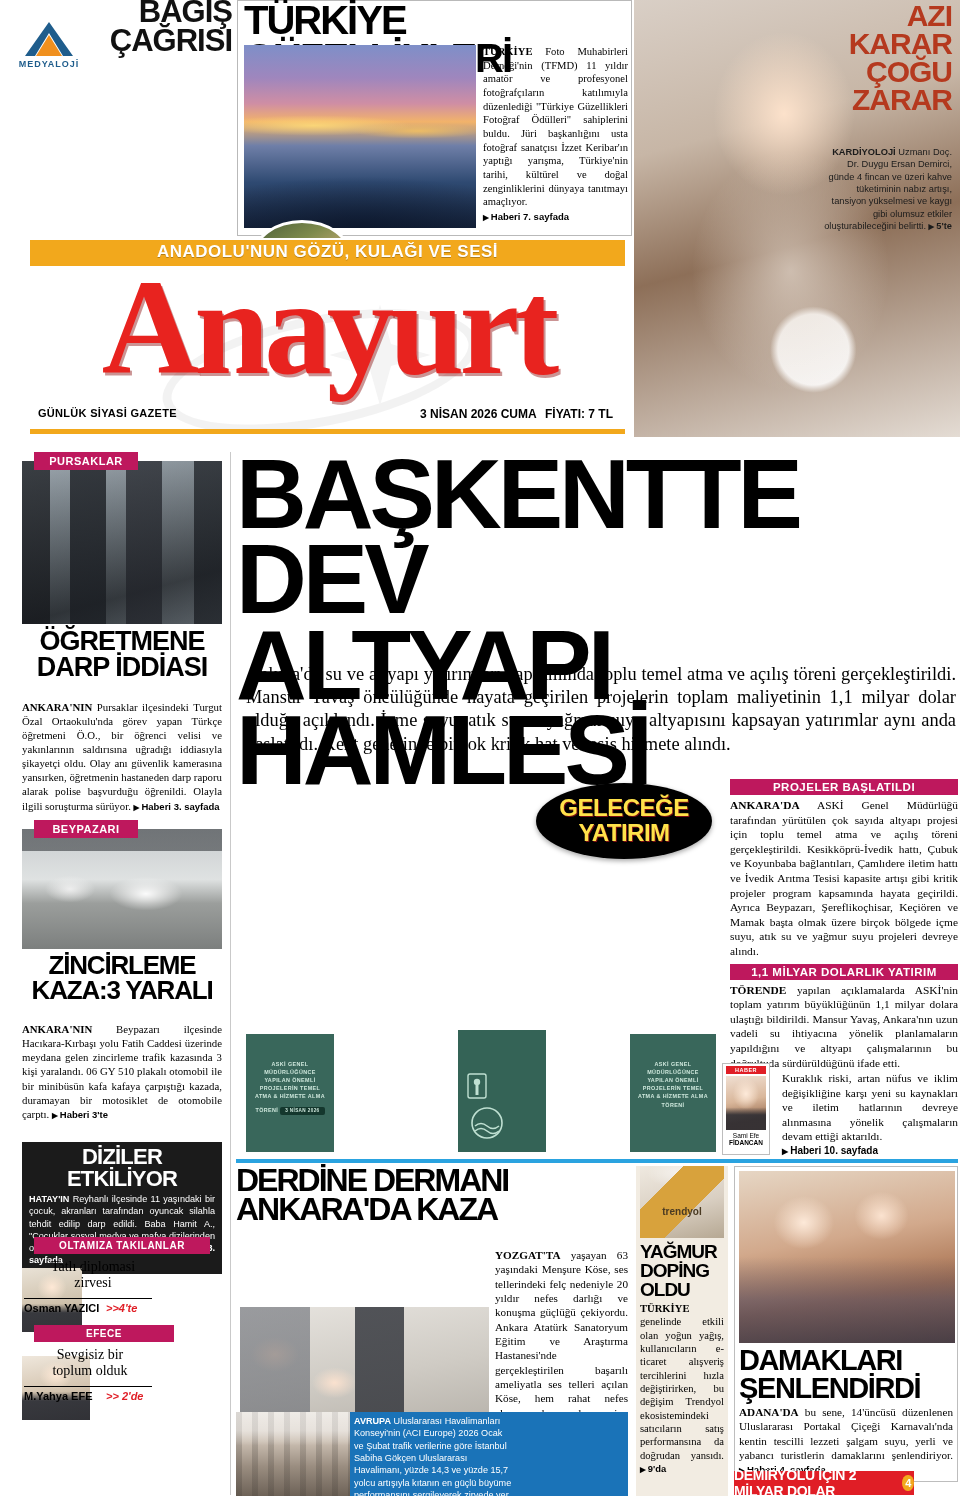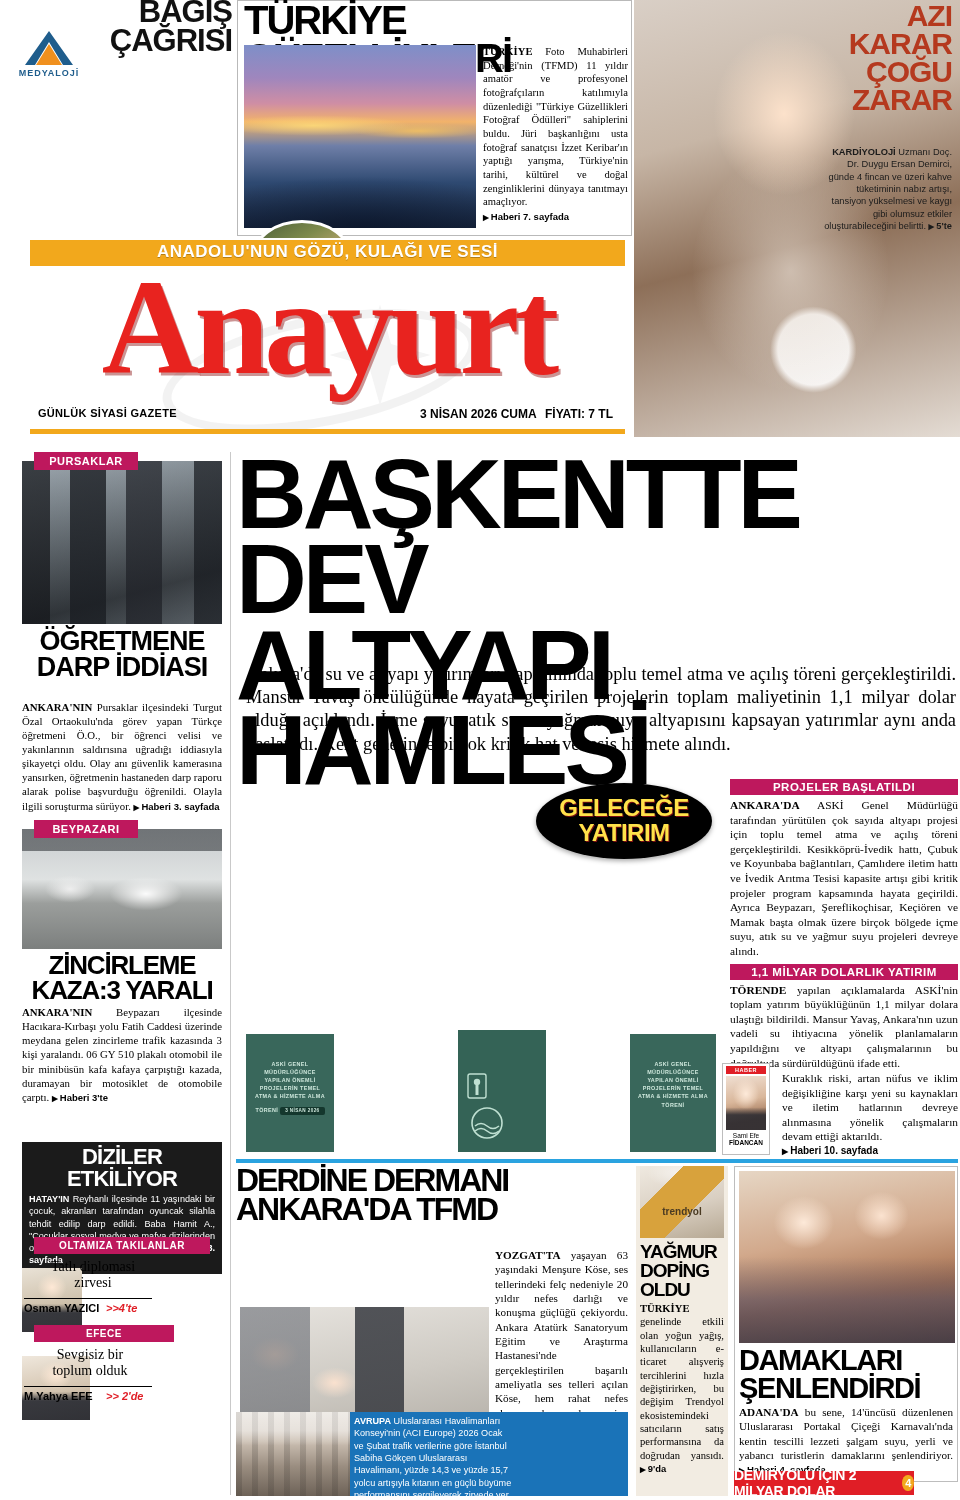--- a/index.html
+++ b/index.html
@@ -124,21 +124,21 @@
   }
 </style>
 </head>
 <body>
 
 <div class="page">
 
   <div class="abs" style="left:0;top:0;width:235px;height:236px;">
     <div class="ph ph-blood abs" style="inset:0;"></div>
 
-    <div class="abs" style="left:6px;top:15px;width:86px;height:66px;background:#fff;border-radius:3px;display:flex;flex-direction:column;align-items:center;justify-content:center;">
+    <div class="abs" style="left:6px;top:6px;width:86px;height:66px;background:#fff;border-radius:3px;display:flex;flex-direction:column;align-items:center;justify-content:center;">
       <svg width="52" height="38" viewBox="0 0 52 38">
         <path d="M26 2 L50 36 L40 36 L26 13 L12 36 L2 36 Z" fill="#1f5d8c"></path>
         <path d="M26 15 L39 36 L13 36 Z" fill="#f0901e"></path>
       </svg>
       <div class="abs" style="bottom:3px;left:0;width:100%;text-align:center;font-size:9px;font-weight:bold;color:#1f5d8c;letter-spacing:1px;">MEDYALOJİ</div>
     </div>
 
     <div class="abs" style="left:88px;top:-2px;width:144px;text-align:right;color:#111;font-weight:bold;font-size:31px;line-height:.92;letter-spacing:-1px;">
       <div>BAĞIŞ</div>
       <div>ÇAĞRISI</div>
@@ -220,21 +220,21 @@
     </div>
   </div>
 
   <div class="abs" style="left:22px;top:820px;width:200px;">
     <div class="red-tag abs" style="left:12px;top:0;width:104px;z-index:3;">BEYPAZARI</div>
     <div class="ph ph-crash" style="margin-top:9px;width:200px;height:120px;"></div>
     <div style="margin-top:4px;text-align:center;font-weight:bold;font-size:26px;line-height:.95;letter-spacing:-1.2px;">
       <div>ZİNCİRLEME</div>
       <div>KAZA:3 YARALI</div>
     </div>
-    <div class="body-txt" style="margin-top:3px;font-size:10.8px;line-height:1.3;">
+    <div class="body-txt" style="margin-top:20px;font-size:10.8px;line-height:1.3;">
       <b>ANKARA'NIN</b>
       <span>Beypazarı ilçesinde Hacıkara-Kırbaşı yolu Fatih Caddesi üzerinde meydana gelen zincirleme trafik kazasında 3 kişi yaralandı. 06 GY 510 plakalı otomobil ile bir minibüsün kafa kafaya çarpıştığı kazada, duramayan bir motosiklet de otomobile çarptı.</span>
       <span class="arrow sans" style="font-weight:bold;font-size:9.5px;">Haberi 3'te</span>
     </div>
   </div>
 
   <div class="abs" style="left:22px;top:1142px;width:200px;background:#1b1b1b;color:#fff;padding:4px 7px 7px;">
     <div style="text-align:center;font-weight:bold;font-size:22px;line-height:1;letter-spacing:-.8px;">DİZİLER ETKİLİYOR</div>
     <div style="margin-top:3px;font-size:9.1px;line-height:1.35;text-align:justify;">
       <b>HATAY'IN</b>
@@ -336,21 +336,21 @@
       <span>Kuraklık riski, artan nüfus ve iklim değişikliğine karşı yeni su kaynakları ve iletim hatlarının devreye alınmasına yönelik çalışmaların devam ettiği aktarıldı.</span>
       <div class="arrow sans" style="font-weight:bold;font-size:10px;margin-top:1px;">Haberi 10. sayfada</div>
     </div>
   </div>
 
   <div class="abs" style="left:236px;top:1159px;width:722px;height:4px;background:#2aa3e0;"></div>
 
   <div class="abs" style="left:236px;top:1166px;width:392px;">
     <div style="font-weight:bold;font-size:32px;line-height:.92;letter-spacing:-2px;">
       <div>DERDİNE DERMANI</div>
-      <div>ANKARA'DA TFMD</div>
+      <div>ANKARA'DA KAZA</div>
     </div>
     <div class="ph ph-clinic abs" style="left:4px;top:82px;width:249px;height:158px;"></div>
     <div class="abs body-txt" style="left:259px;top:82px;width:133px;font-size:11.2px;line-height:1.28;">
       <b>YOZGAT'TA</b>
       <span>yaşayan 63 yaşındaki Menşure Köse, ses tellerindeki felç nedeniyle 20 yıldır nefes darlığı ve konuşma güçlüğü çekiyordu. Ankara Atatürk Sanatoryum Eğitim ve Araştırma Hastanesi'nde gerçekleştirilen başarılı ameliyatla ses telleri açılan Köse, hem rahat nefes almaya hem de sesine kavuştu.</span>
       <span class="arrow sans" style="font-weight:bold;font-size:9.6px;">Haberi 6'da</span>
     </div>
   </div>
 
   <div class="abs" style="left:236px;top:1412px;width:392px;height:84px;background:#1a73b8;overflow:hidden;">

